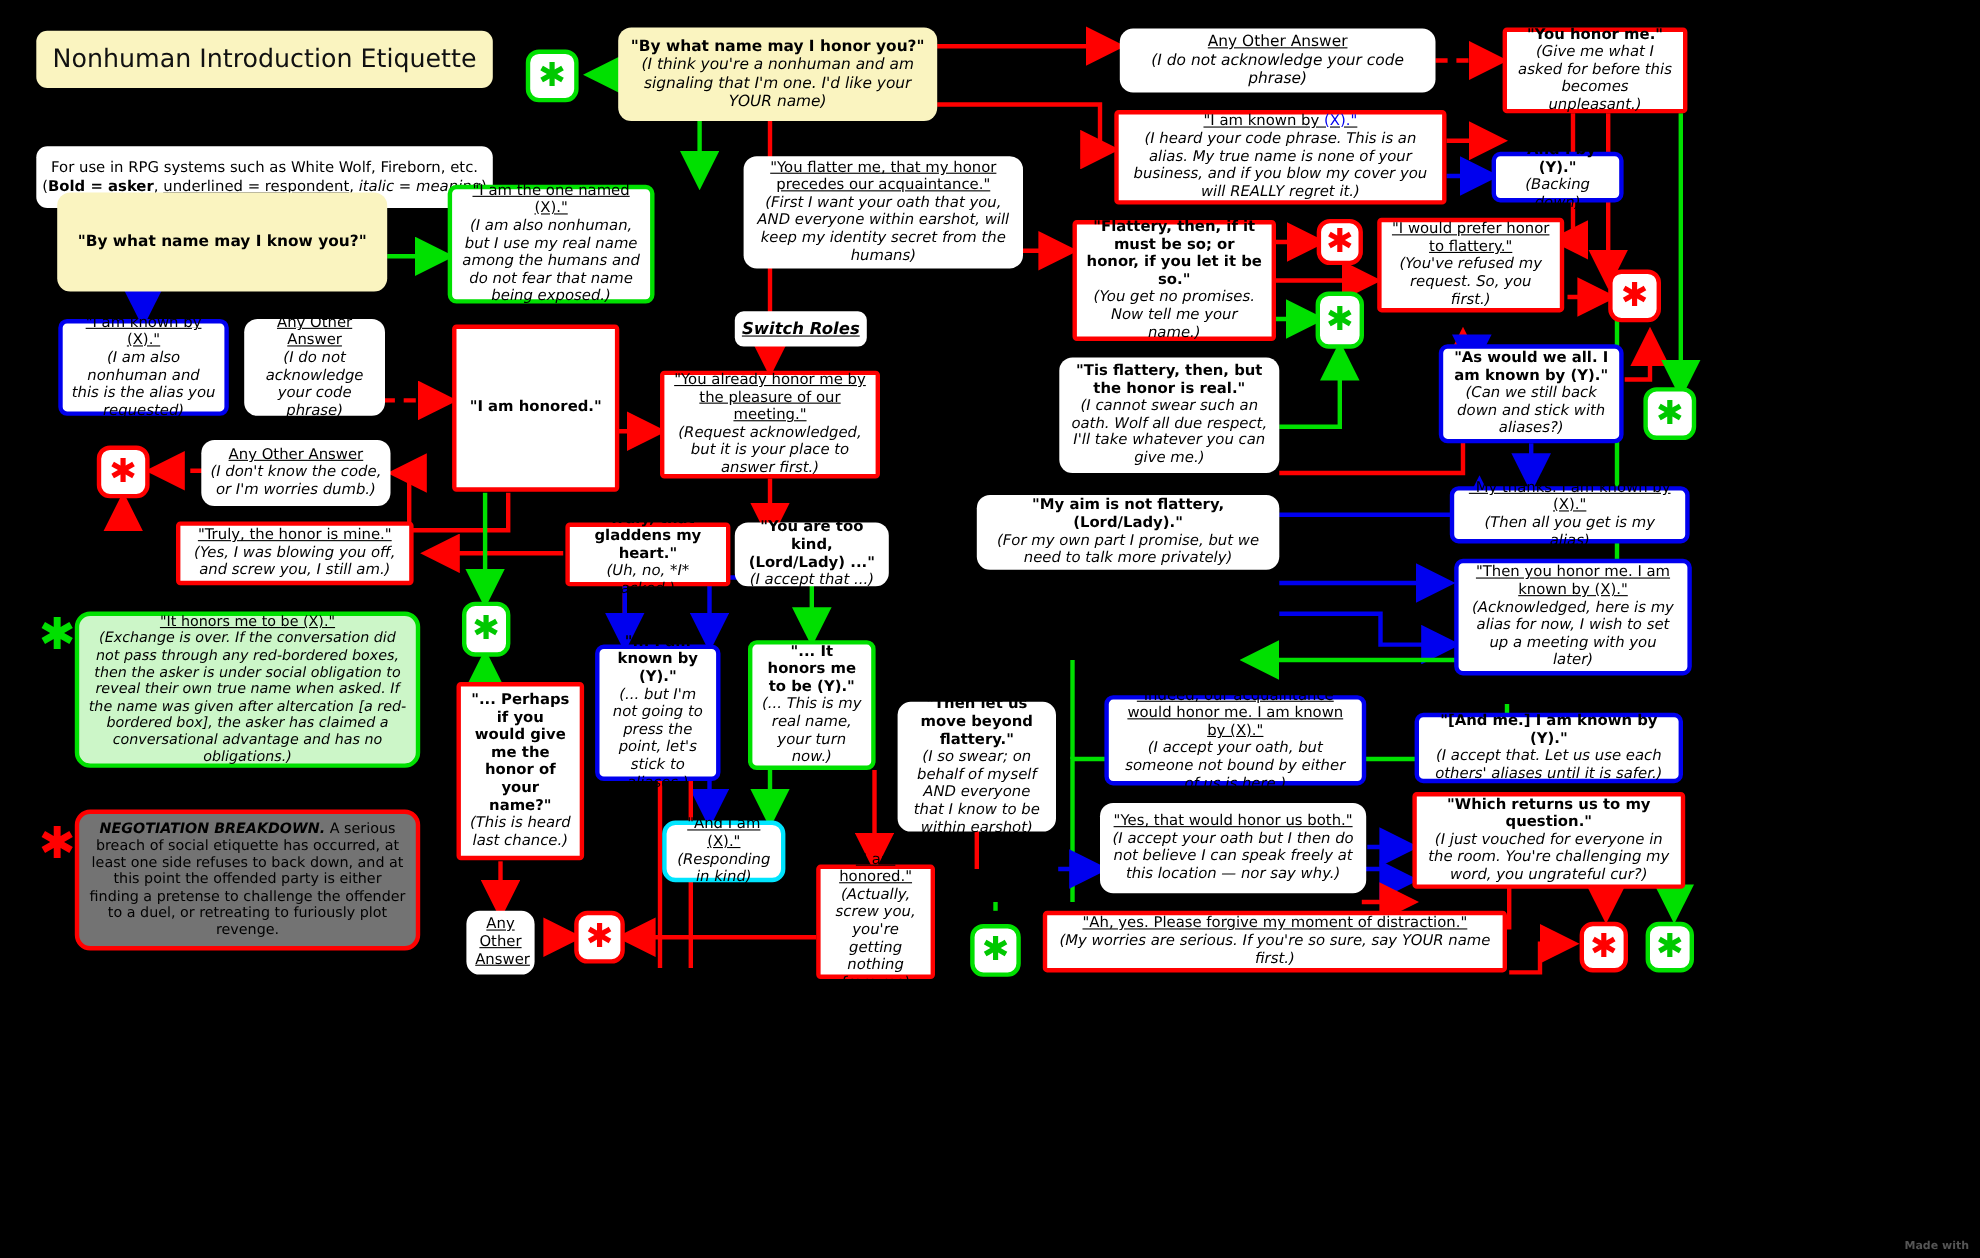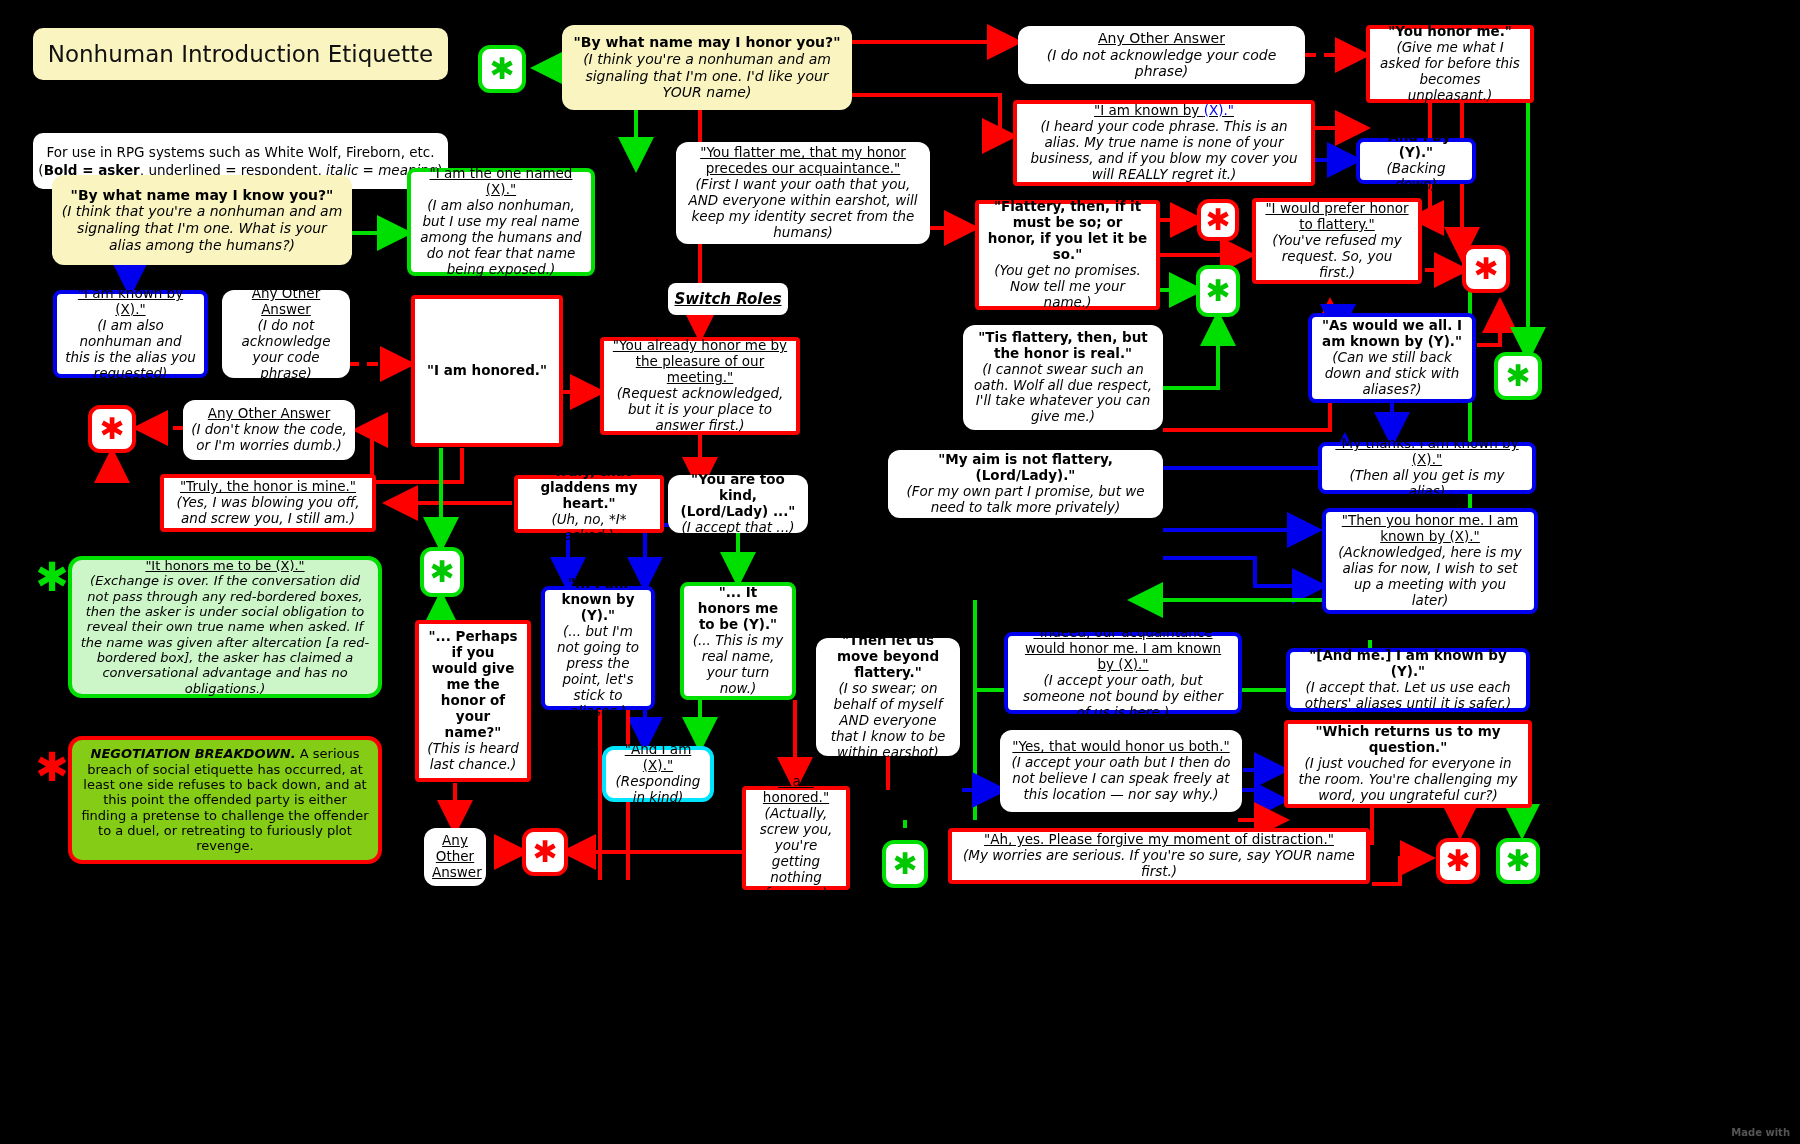--- a/index.html
+++ b/index.html
@@ -20,21 +20,21 @@
   .b-red{border:4px solid #ff0000;border-radius:4px;}
   .b-blue{border:4px solid #0000ee;border-radius:8px;}
   .b-green{border:4px solid #00e000;border-radius:8px;}
   .b-cyan{border:4px solid #00e5ff;border-radius:12px;}
   .b-none{border:0;border-radius:12px;}
   .b-redround{border:4px solid #ff0000;border-radius:14px;}
   .b-greenround{border:4px solid #00e000;border-radius:14px;}
 
   .fill-yellow{background:#faf4c0;}
   .fill-green{background:#ccf6c8;}
-  .fill-pink{background:#84cc16;}
+  .fill-pink{background:#737373;}
 
   .star{position:absolute;box-sizing:border-box;background:#fff;
         border-radius:12px;display:flex;align-items:center;justify-content:center;
         font-size:30px;font-weight:bold;line-height:1;}
   .star.green{border:4px solid #00e000;color:#00c800;}
   .star.red{border:4px solid #ff0000;color:#ff0000;}
   .star-bare{position:absolute;display:flex;align-items:center;justify-content:center;
         font-size:40px;font-weight:bold;line-height:1;background:transparent;}
   .star-bare.green{color:#00e000;}
   .star-bare.red{color:#ff0000;}
@@ -197,21 +197,20 @@
     <div>For use in RPG systems such as White Wolf, Fireborn, etc.</div>
     <div>
       <span>(</span><b>Bold = asker</b><span>, </span><span class="u">underlined = respondent</span><span>, </span><i>italic = meaning</i><span>)</span>
     </div>
   </div>
 
   <div id="switch">Switch Roles</div>
 
   <div class="node fill-yellow b-none" style="left:52px;top:175px;width:300px;height:90px;font-size:14px;">
     <div class="say">"By what name may I know you?"</div>
-    <div class="mean">(I think that you're a nonhuman and am signaling that I'm one.  What is your alias among the humans?)</div>
   </div>
 
   <div class="node fill-yellow b-none" style="left:562px;top:25px;width:290px;height:85px;font-size:14px;">
     <div class="say">"By what name may I honor you?"</div>
     <div class="mean">(I think you're a nonhuman and am signaling that I'm one. I'd like your YOUR name)</div>
   </div>
 
   <div class="star green" style="left:478px;top:45px;width:48px;height:48px;">
       <span>✱</span>
     </div>

